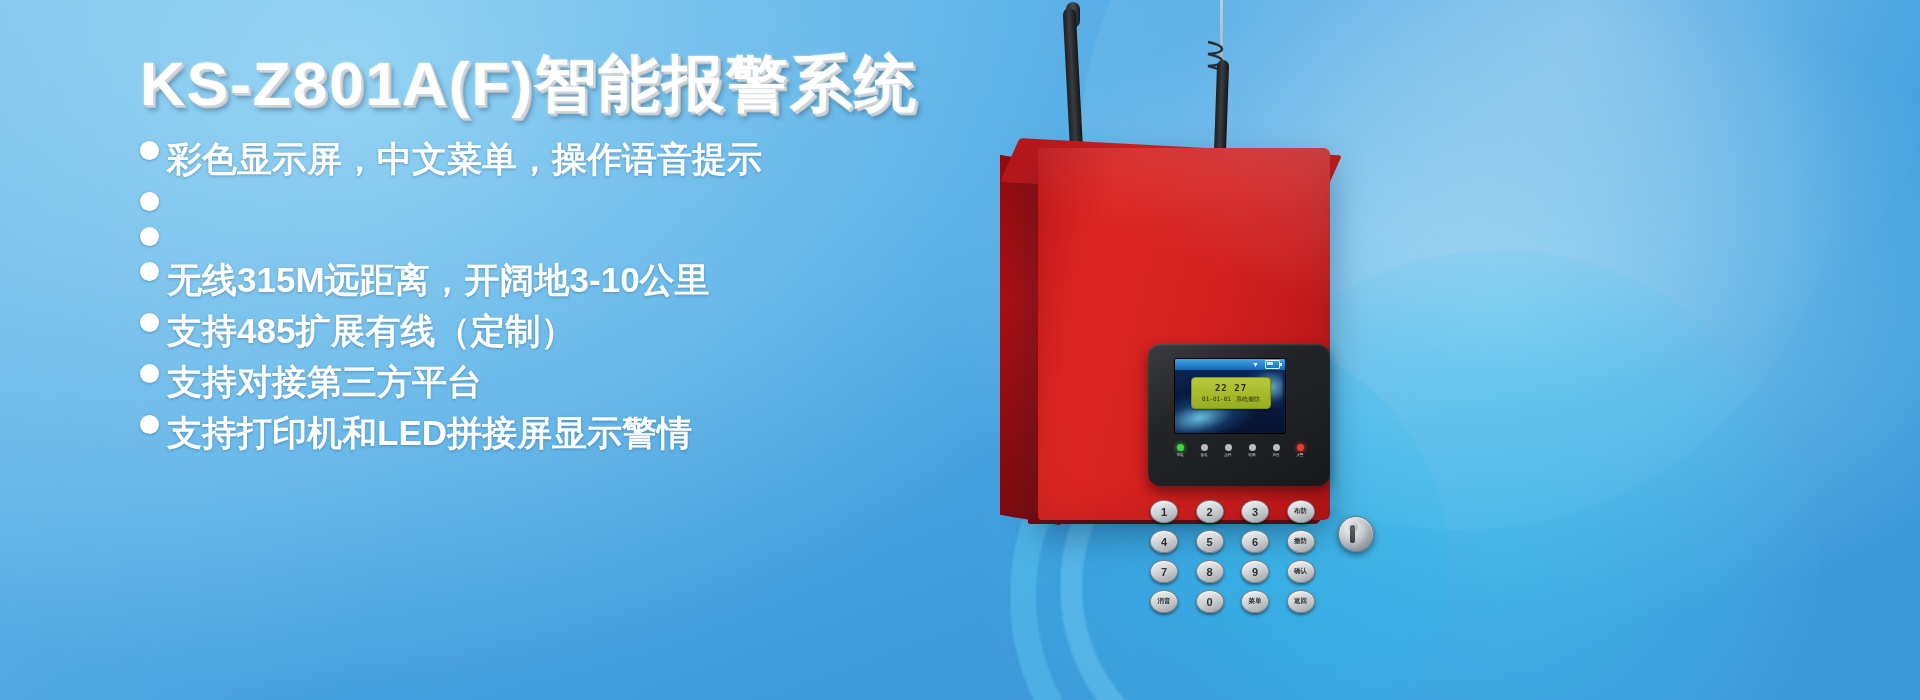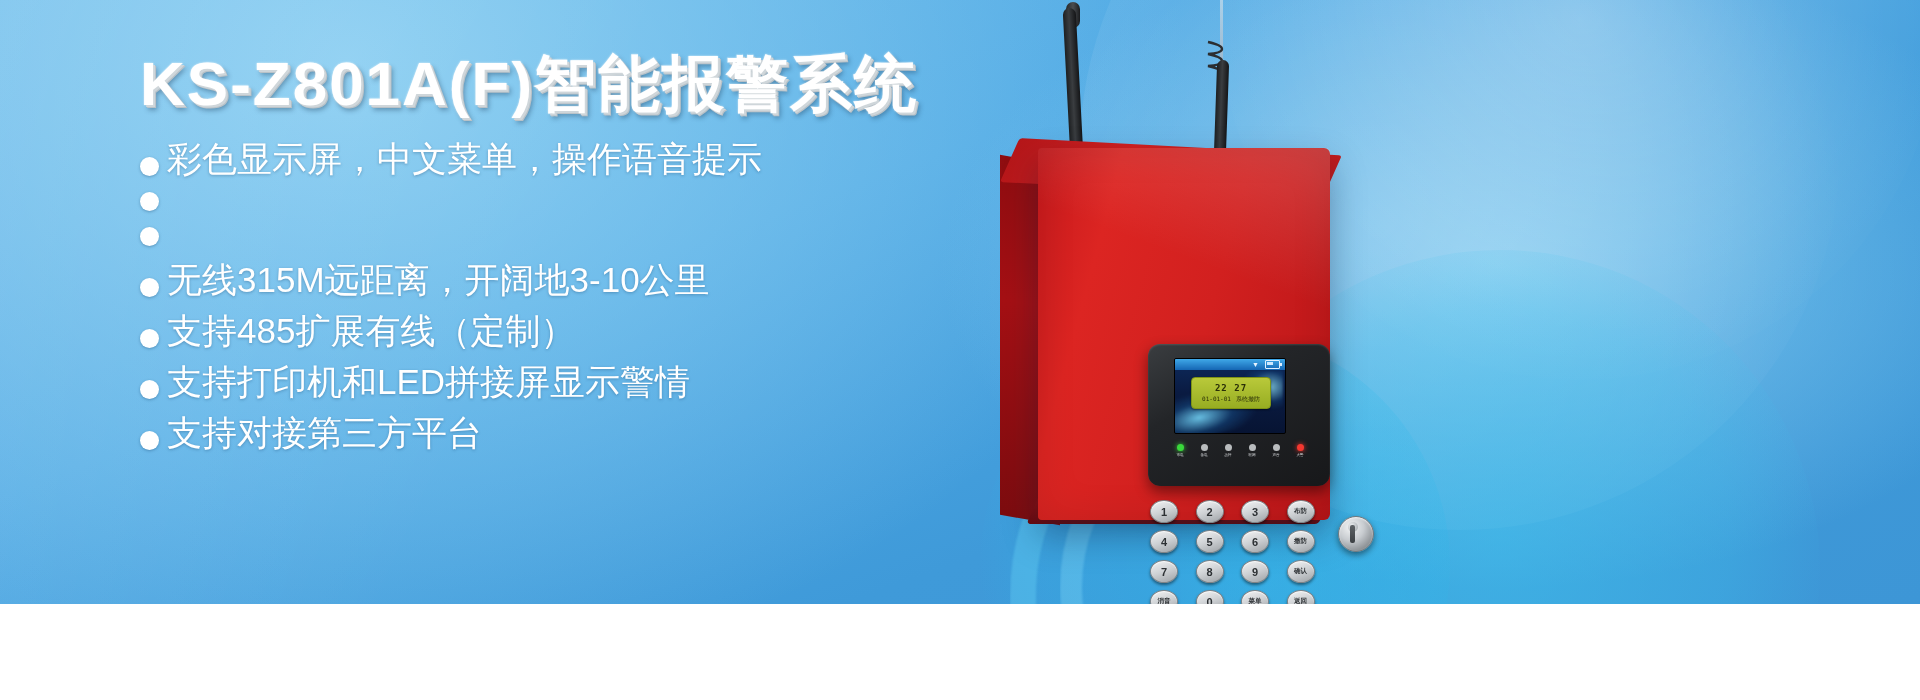--- a/index.html
+++ b/index.html
@@ -1,21 +1,21 @@
 <!DOCTYPE html>
 <html><head>
 <meta charset="utf-8">
 <style>
   html,body{margin:0;padding:0;}
   body{
     width:1920px;height:700px;overflow:hidden;
     font-family:"Liberation Sans","DejaVu Sans",sans-serif;
   }
   #stage{
-    position:relative;width:1920px;height:604px;overflow:hidden;
+    position:relative;width:1920px;height:700px;overflow:hidden;
     background:
       radial-gradient(ellipse 900px 520px at 78% 44%, #7ec8ef 0%, rgba(126,200,239,0) 62%),
       radial-gradient(ellipse 1200px 900px at 18% 10%, #8fd0f2 0%, rgba(143,208,242,0) 70%),
       linear-gradient(160deg,#5fb3e8 0%, #4fa9e4 38%, #3f9ad9 70%, #3d96d6 100%);
   }
   
   .blob{position:absolute;border-radius:50%;pointer-events:none;}
   .b1{left:1080px;top:-230px;width:760px;height:760px;
       background:radial-gradient(circle at 40% 60%, rgba(255,255,255,.20) 0%, rgba(255,255,255,.06) 55%, rgba(255,255,255,0) 72%);}
   .b2{left:1180px;top:250px;width:640px;height:640px;
@@ -39,22 +39,22 @@
     font-size:62px;font-weight:bold;letter-spacing:2px;line-height:1.15;
     color:#ffffff;white-space:nowrap;
     text-shadow:
       2px 2px 0 #cfd6da,
       3px 3px 0 #b9c2c8,
       4px 5px 5px rgba(20,50,80,.40),
       0 0 2px rgba(255,255,255,.9);
   }
   #bullets{margin-top:22px;}
   .bullet{
-    display:flex;align-items:flex-end;
-    font-size:35px;line-height:1.0;font-weight:normal;color:#ffffff;
+    display:flex;align-items:flex-start;
+    font-size:35px;line-height:1.0;font-weight:bold;color:#ffffff;
     margin-bottom:16px;white-space:nowrap;
     text-shadow:0 1px 3px rgba(20,60,100,.35);
   }
   .dot{
     flex:0 0 auto;width:19px;height:19px;border-radius:50%;
     background:#ffffff;margin-right:8px;
     box-shadow:0 1px 3px rgba(20,60,100,.35);
   }
 
   
@@ -218,26 +218,26 @@
         <span>无线315M远距离，开阔地3-10公里</span>
       </div>
 
       <div class="bullet">
         <span class="dot"></span>
         <span>支持485扩展有线（定制）</span>
       </div>
 
       <div class="bullet">
         <span class="dot"></span>
+        <span>支持对接第三方平台</span>
+      </div>
+
+      <div class="bullet">
+        <span class="dot"></span>
         <span>支持打印机和LED拼接屏显示警情</span>
-      </div>
-
-      <div class="bullet">
-        <span class="dot"></span>
-        <span>支持对接第三方平台</span>
       </div>
 
     </div>
   </div>
 
   <div id="device">
 
     <div id="ant-left-tip"></div>
     <div class="ant" id="ant-left"></div>
 

